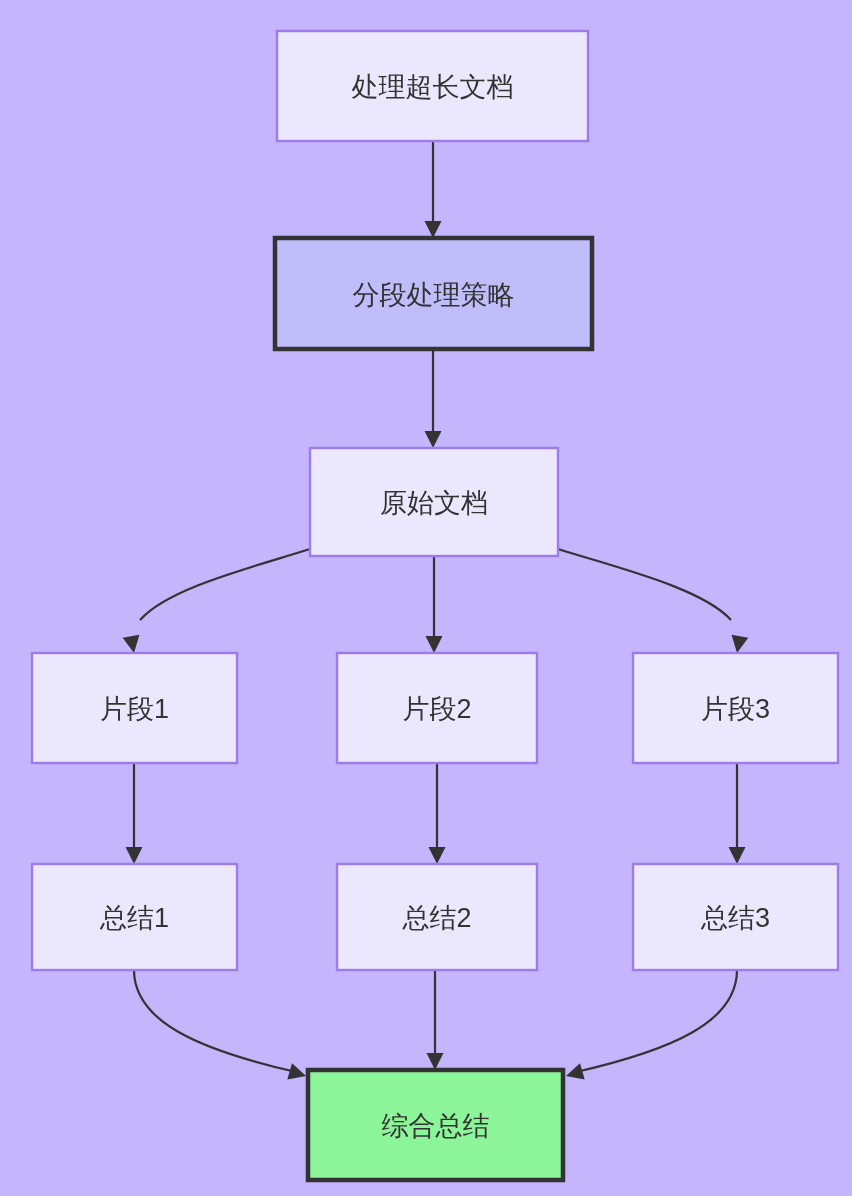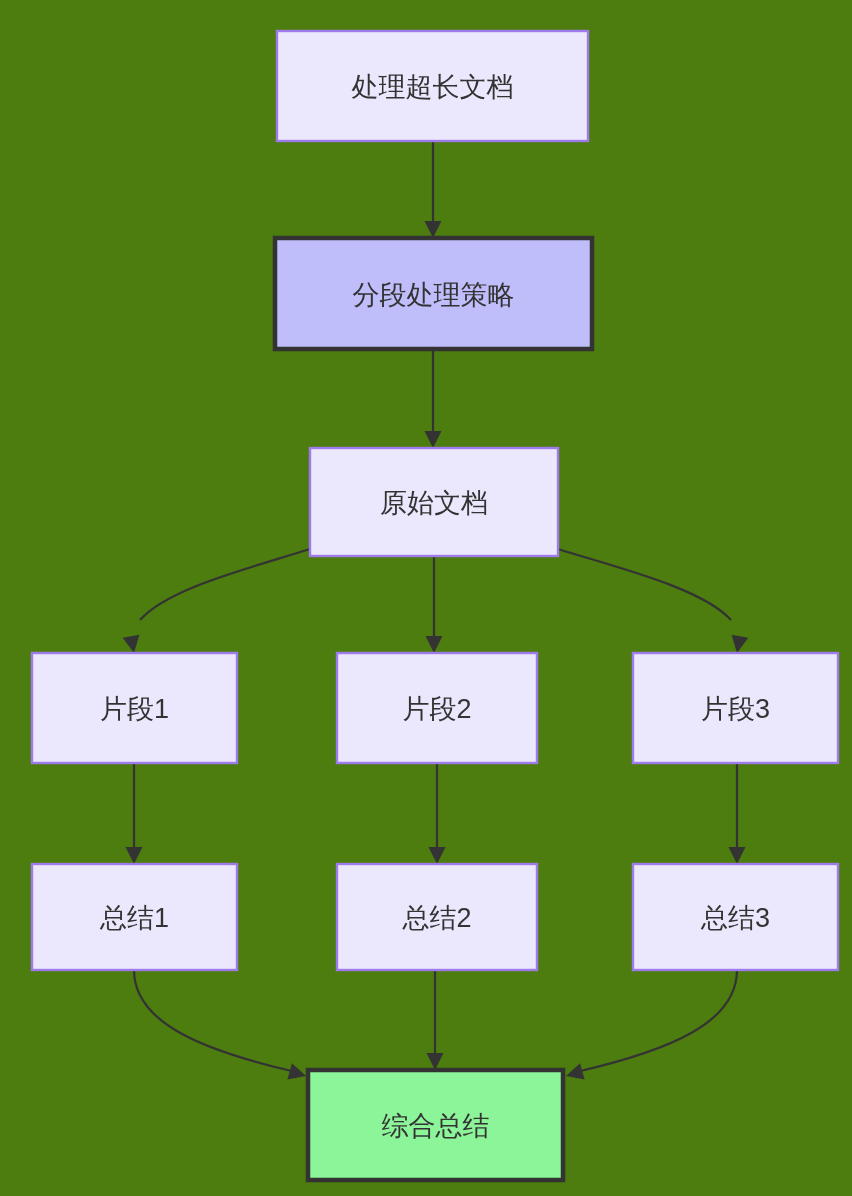--- a/index.html
+++ b/index.html
@@ -11,21 +11,21 @@
   body {
     width: 852px;
     height: 1196px;
     font-family: "Liberation Sans", "DejaVu Sans", sans-serif;
     overflow: hidden;
   }
   #flow-root {
     position: relative;
     width: 852px;
     height: 1196px;
-    background: #4d7c0f;
+    background: #c4b5fd;
   }
   svg#flow-svg {
     position: absolute;
     top: 0;
     left: 0;
     width: 852px;
     height: 1196px;
     display: block;
   }
   .edge-path {

